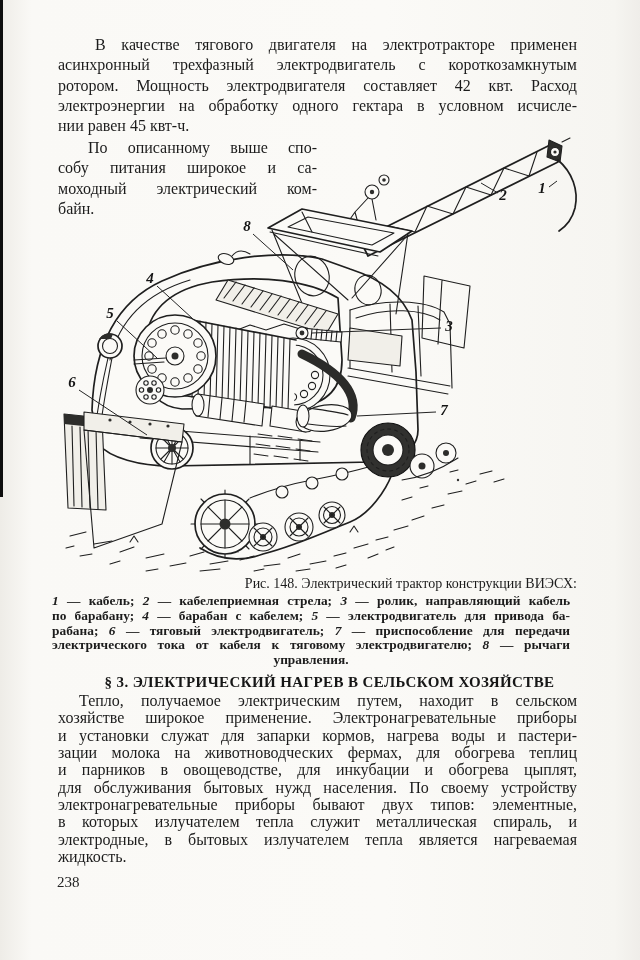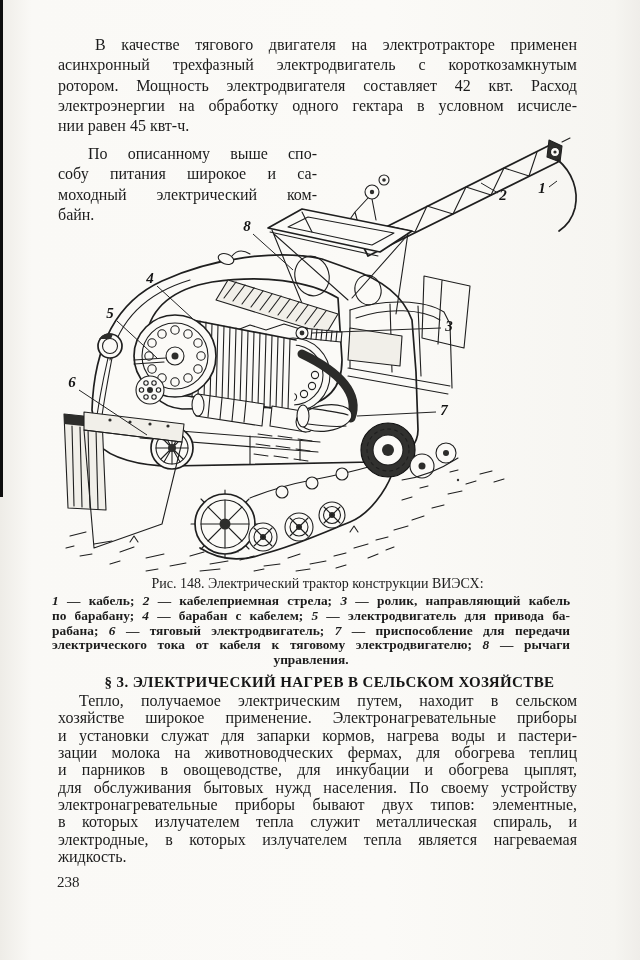--- a/index.html
+++ b/index.html
@@ -10,21 +10,21 @@
     color:#1d1d1d;
   }
   .artifact-line{position:absolute;left:0;top:0;width:2.5px;height:497px;background:#0d0d0d;}
   .para{position:absolute;}
   .tline{text-align:justify;}
   .tline.j{text-align:justify;text-align-last:justify;}
   .tline.c{text-align:center;text-align-last:center;}
   .it{font-style:italic;}
   .p-body{font-size:16px;line-height:20.3px;color:#1c1c1c;}
   .p-tight{font-size:16px;line-height:17.35px;}
-  .caption-title{position:absolute;left:58px;width:519px;text-align:center;font-size:14px;line-height:16px;color:#1c1c1c;}
+  .caption-title{position:absolute;left:58px;width:519px;text-align:right;font-size:14px;line-height:16px;color:#1c1c1c;}
   .legend{position:absolute;left:52px;width:518px;font-size:13.4px;line-height:14.8px;color:#1c1c1c;font-weight:bold;}
   .heading{position:absolute;left:70px;width:519px;text-align:center;font-weight:bold;font-size:15px;letter-spacing:.4px;color:#161616;}
   .pagenum{position:absolute;left:57px;top:874px;font-size:15px;color:#222;}
   svg .ln{stroke:#1f1f1f;stroke-width:1.1;fill:none;stroke-linecap:round;stroke-linejoin:round;}
   svg .ln2{stroke:#1f1f1f;stroke-width:1.7;fill:none;stroke-linecap:round;stroke-linejoin:round;}
   svg .fw{fill:#fbfaf7;}
   svg .fd{fill:#2d2d2b;}
   svg .fg{fill:#f1efe9;}
   svg .leader{stroke:#242424;stroke-width:1;fill:none;}
   svg .callout-num{font:italic bold 15px "Liberation Serif",serif;fill:#141414;}
@@ -37,21 +37,21 @@
   <div class="artifact-line"></div>
 
   <div class="para p-body" style="left:58px;top:35px;width:519px;">
       <div class="tline j" style="text-indent: 37px;"><span>В качестве тягового двигателя на электротракторе применен</span></div>
       <div class="tline j"><span>асинхронный трехфазный электродвигатель с короткозамкнутым</span></div>
       <div class="tline j"><span>ротором. Мощность электродвигателя составляет 42 квт. Расход</span></div>
       <div class="tline j"><span>электроэнергии на обработку одного гектара в условном исчисле-</span></div>
       <div class="tline"><span>нии равен 45 квт-ч.</span></div>
     </div>
 
-  <div class="para p-body" style="left:58px;top:144px;width:259px;">
+  <div class="para p-body" style="left:58px;top:138px;width:259px;">
       <div class="tline j" style="text-indent: 30px;"><span>По описанному выше спо-</span></div>
       <div class="tline j"><span>собу питания широкое и са-</span></div>
       <div class="tline j"><span>моходный электрический ком-</span></div>
       <div class="tline"><span>байн.</span></div>
     </div>
 
   <svg style="position:absolute;left:50px;top:128px;" width="580" height="445" viewBox="0 0 580 445">
     <defs>
       <pattern id="stip" width="4" height="4" patternUnits="userSpaceOnUse">
         <path d="M0,2 l1.2,0 M2.5,0.8 l1.2,0 M1.5,3.2 l1.2,0" stroke="#4a4a46" stroke-width="0.9"></path>
@@ -315,19 +315,19 @@
 
   <div class="para p-body p-tight" style="left:58px;top:692px;width:519px;">
       <div class="tline j" style="text-indent: 21px;"><span>Тепло, получаемое электрическим путем, находит в сельском</span></div>
       <div class="tline j"><span>хозяйстве широкое применение. Электронагревательные приборы</span></div>
       <div class="tline j"><span>и установки служат для запарки кормов, нагрева воды и пастери-</span></div>
       <div class="tline j"><span>зации молока на животноводческих фермах, для обогрева теплиц</span></div>
       <div class="tline j"><span>и парников в овощеводстве, для инкубации и обогрева цыплят,</span></div>
       <div class="tline j"><span>для обслуживания бытовых нужд населения. По своему устройству</span></div>
       <div class="tline j"><span>электронагревательные приборы бывают двух типов: элементные,</span></div>
       <div class="tline j"><span>в которых излучателем тепла служит металлическая спираль, и</span></div>
-      <div class="tline j"><span>электродные, в которых излучателем тепла является нагреваемая</span></div>
+      <div class="tline j"><span>электродные, в бытовых излучателем тепла является нагреваемая</span></div>
       <div class="tline"><span>жидкость.</span></div>
     </div>
 
   <div class="pagenum">238</div>
 
 </div>
 
 </body></html>

